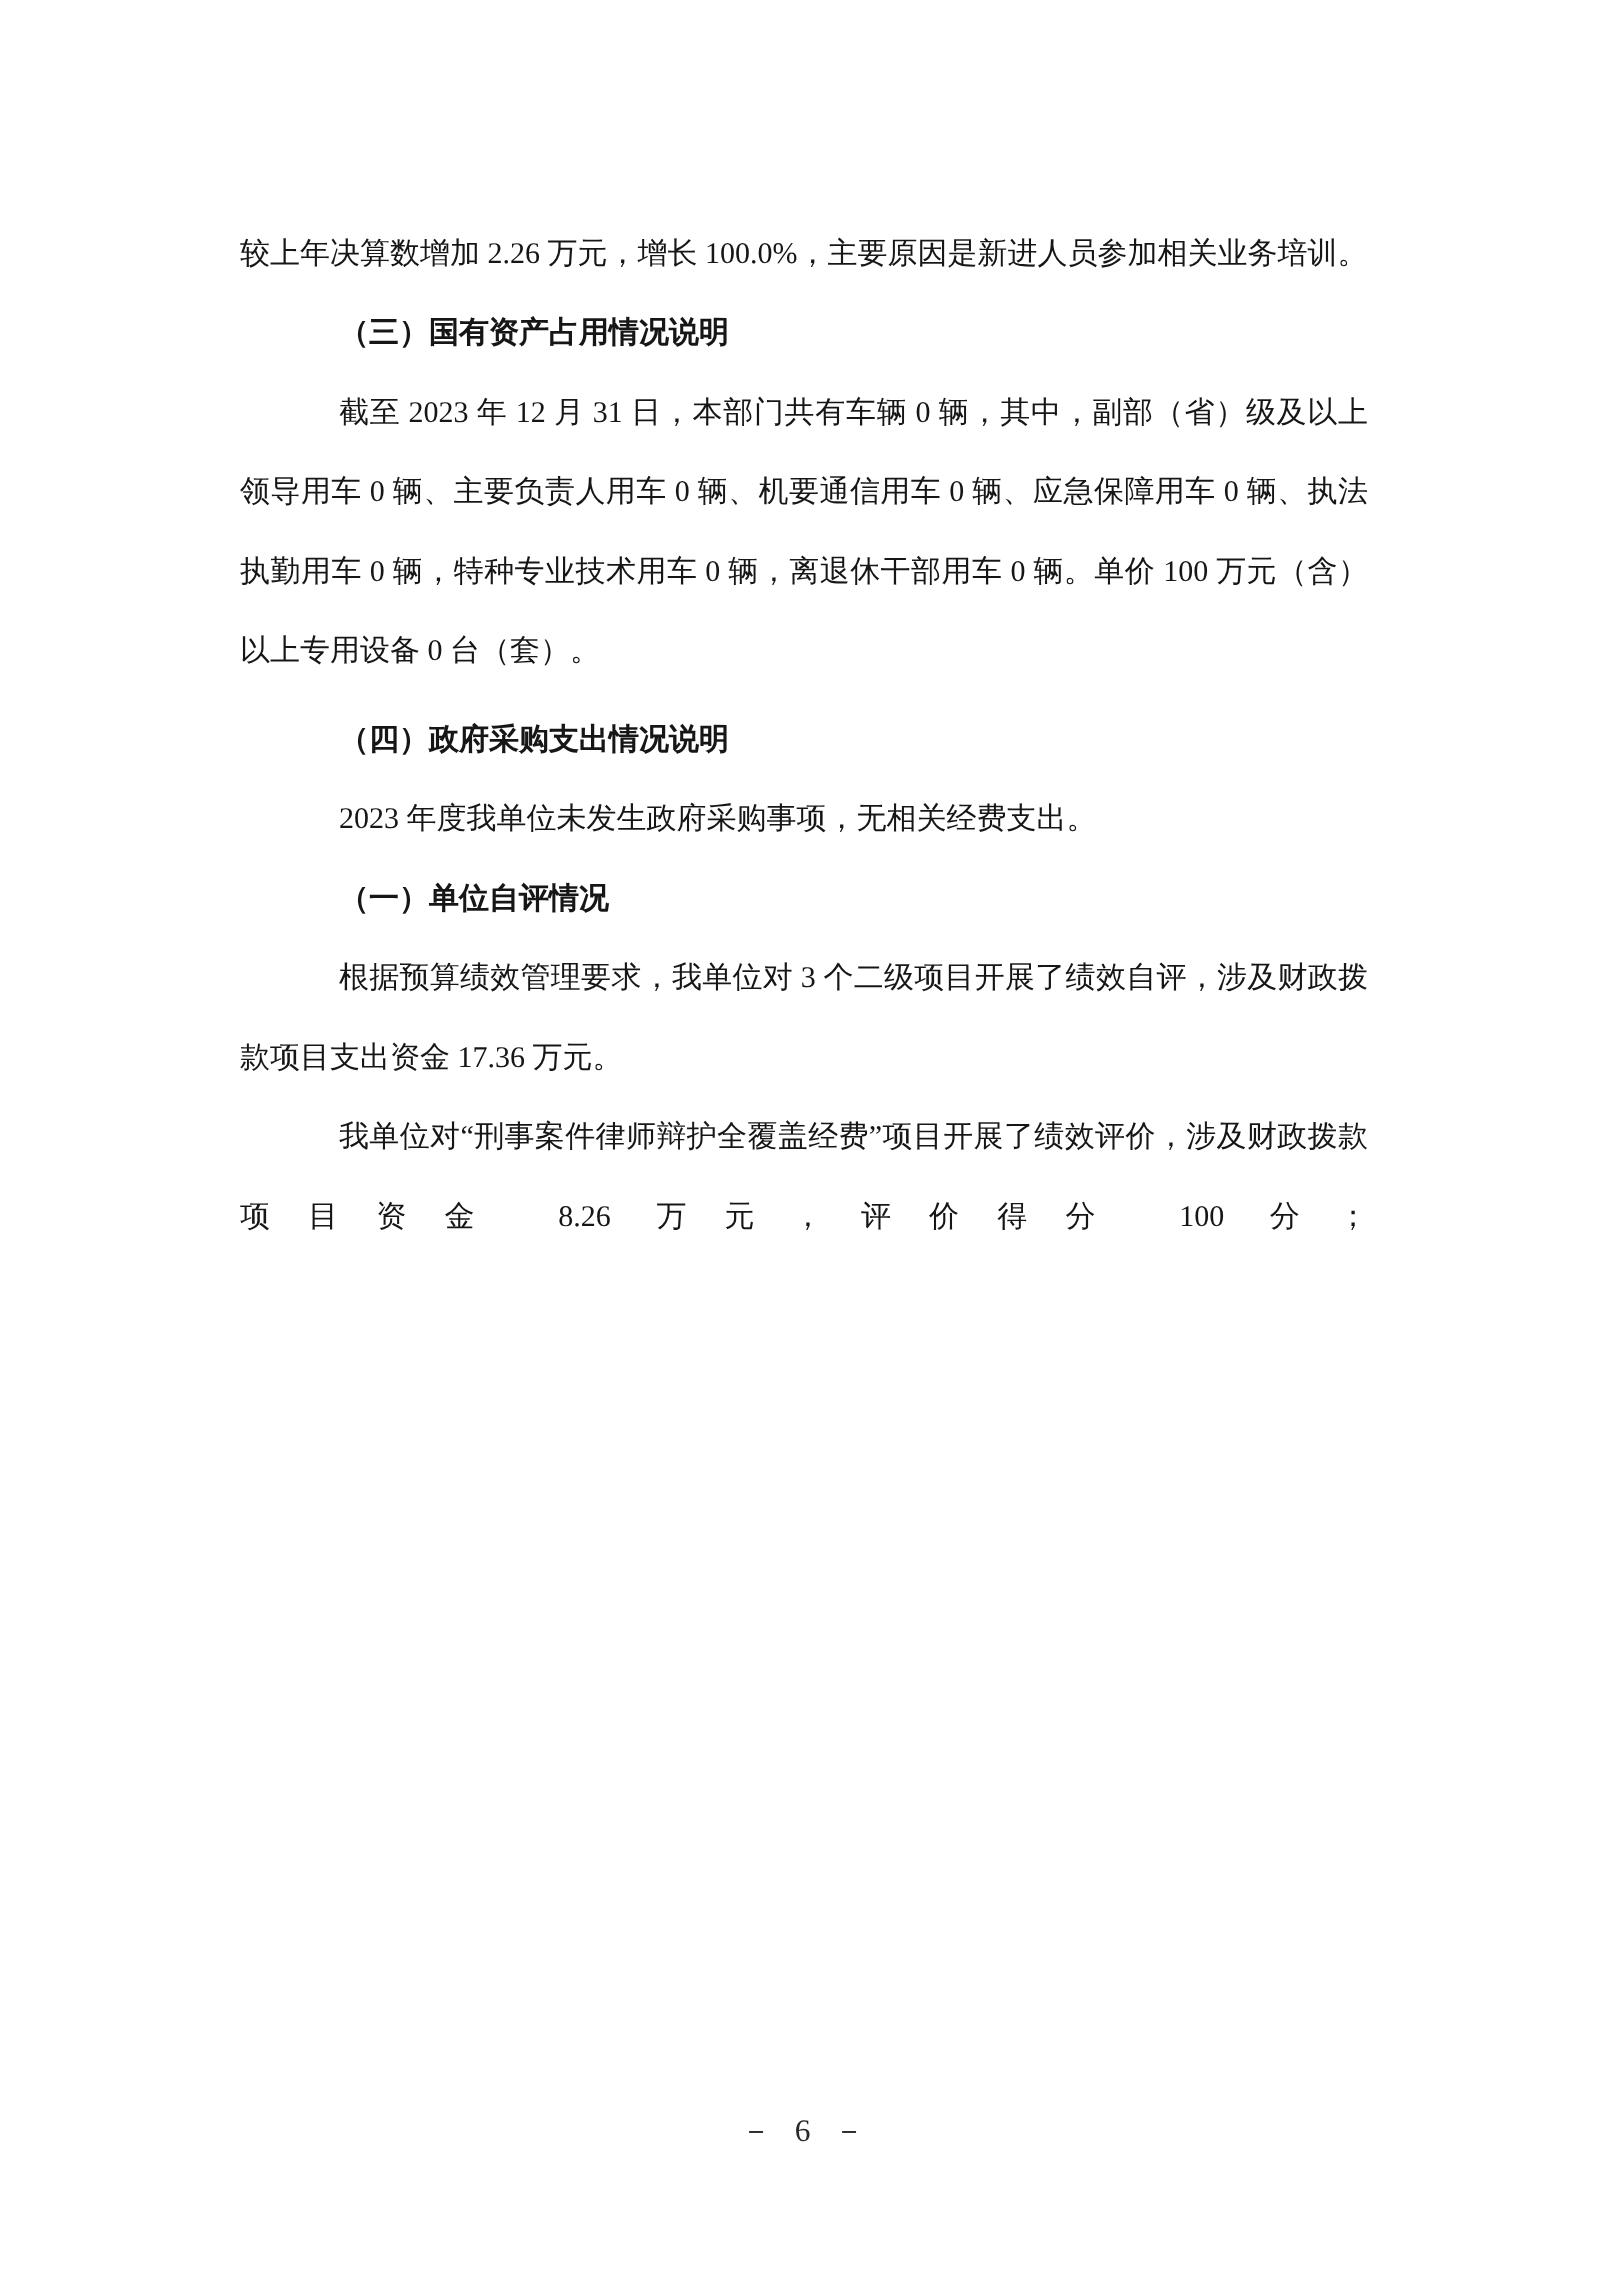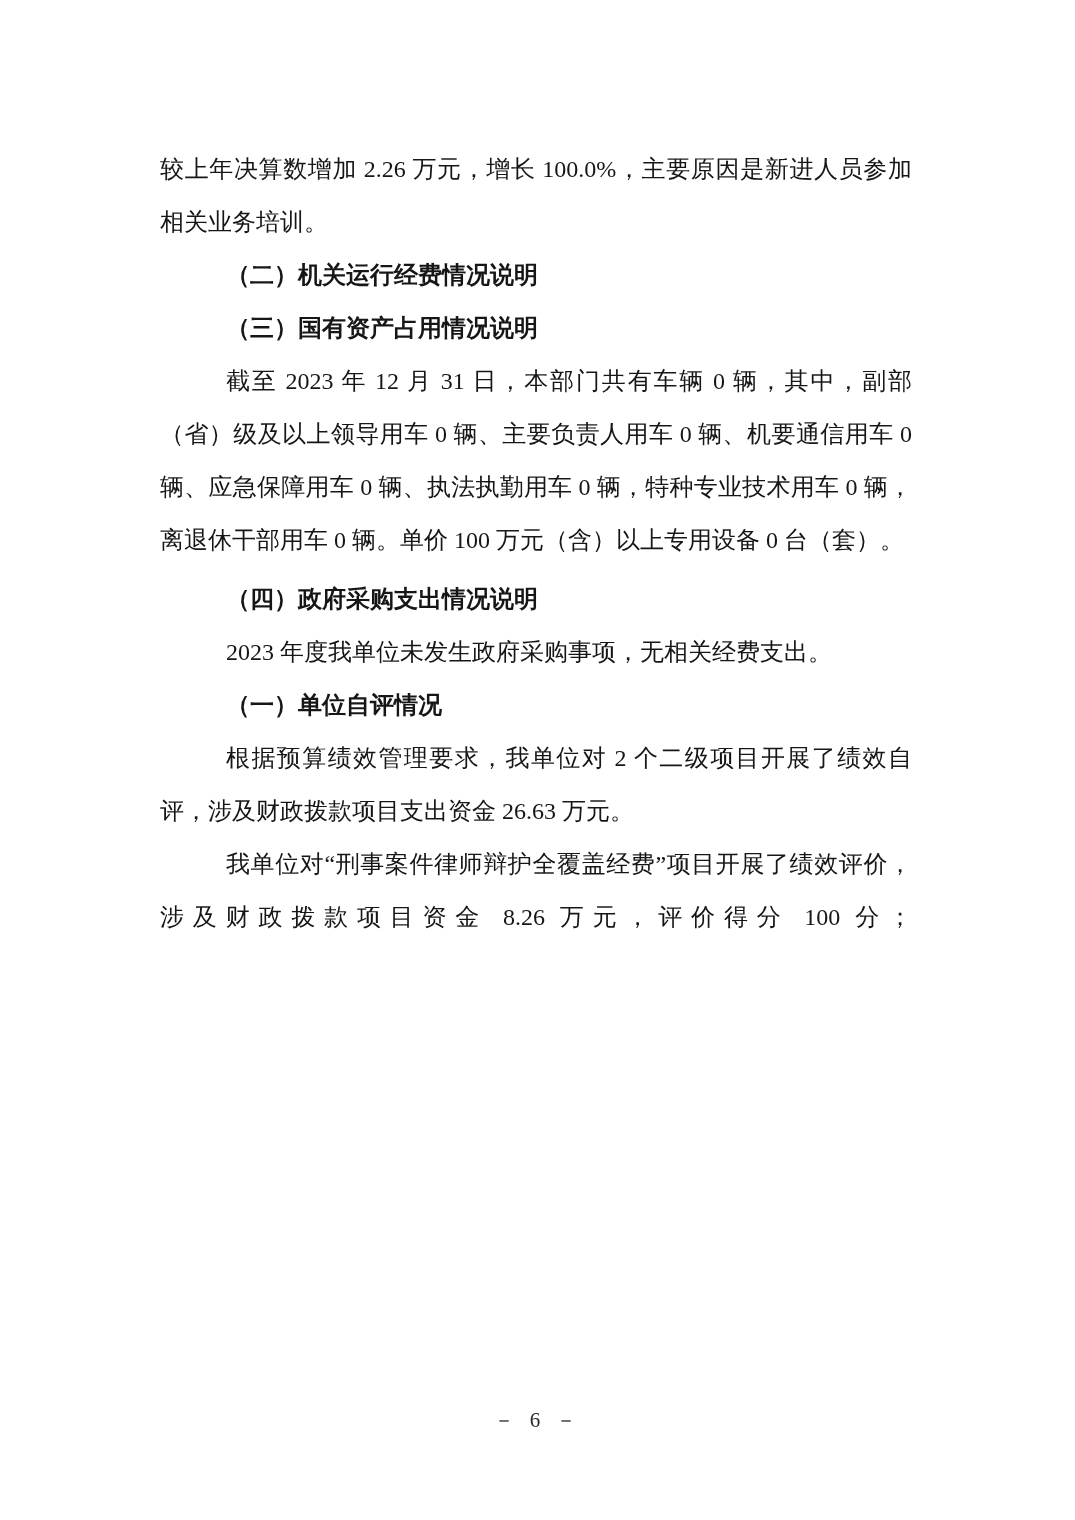--- a/index.html
+++ b/index.html
@@ -14,21 +14,21 @@
   }
   .content {
     position: absolute;
     top: 143px;
     left: 160px;
     width: 752px;
   }
   .content p {
     margin: 0;
     color: #161616;
-    font-size: 24px;
+    font-size: 20px;
     line-height: 53px;
     text-align: justify;
     text-justify: inter-character;
     font-family: "Liberation Serif", "DejaVu Serif", serif;
   }
   .body-par { font-weight: 400; }
   .indent { text-indent: 66px; }
   .head-kai {
     font-weight: 700;
     text-indent: 66px;
@@ -54,24 +54,23 @@
     color: #2a2a2a;
     font-family: "Liberation Serif", "DejaVu Serif", serif;
   }
 </style>
 </head>
 <body>
 
 <div class="page">
   <div class="content">
     <p class="body-par">较上年决算数增加 2.26 万元，增长 100.0%，主要原因是新进人员参加相关业务培训。</p>
-    <p class="head-kai">（二）机关运行经费情况说明</p>
     <p class="head-kai">（三）国有资产占用情况说明</p>
     <p class="body-par indent">截至 2023 年 12 月 31 日，本部门共有车辆 0 辆，其中，副部（省）级及以上领导用车 0 辆、主要负责人用车 0 辆、机要通信用车 0 辆、应急保障用车 0 辆、执法执勤用车 0 辆，特种专业技术用车 0 辆，离退休干部用车 0 辆。单价 100 万元（含）以上专用设备 0 台（套）。</p>
     <p class="head-kai gap-sm">（四）政府采购支出情况说明</p>
     <p class="body-par indent">2023 年度我单位未发生政府采购事项，无相关经费支出。</p>
     <p class="head-kai">（一）单位自评情况</p>
-    <p class="body-par indent">根据预算绩效管理要求，我单位对 2 个二级项目开展了绩效自评，涉及财政拨款项目支出资金 26.63 万元。</p>
+    <p class="body-par indent">根据预算绩效管理要求，我单位对 3 个二级项目开展了绩效自评，涉及财政拨款项目支出资金 17.36 万元。</p>
     <p class="body-par indent last-justify">我单位对“刑事案件律师辩护全覆盖经费”项目开展了绩效评价，涉及财政拨款项目资金 8.26 万元，评价得分 100 分；</p>
   </div>
 
   <div class="page-number">－ 6 －</div>
 </div>
 
 </body></html>

